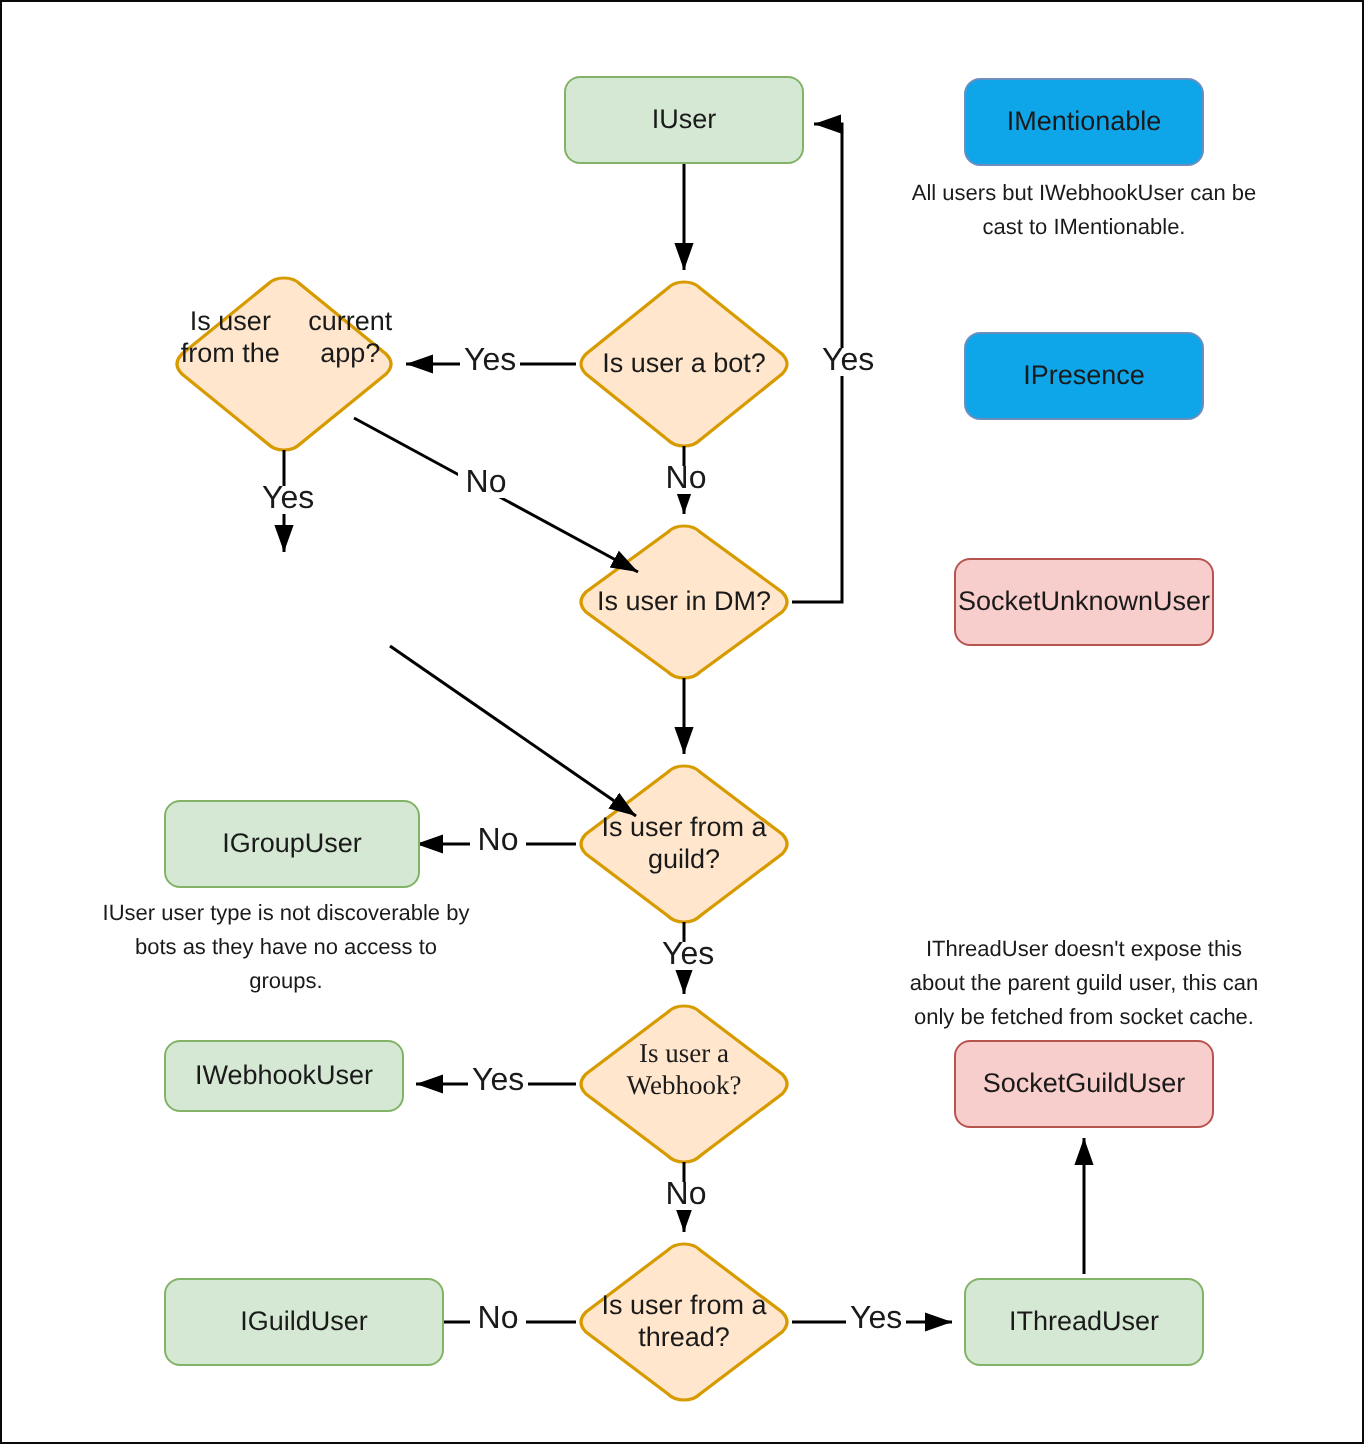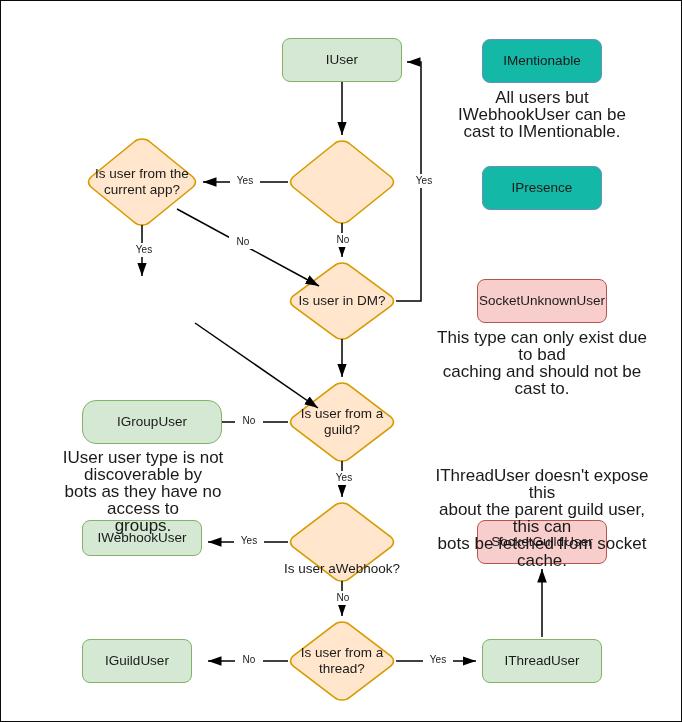--- a/index.html
+++ b/index.html
@@ -4,28 +4,28 @@
 <style>
   html,body{margin:0;padding:0;background:#ffffff;}
   body{font-family:"Liberation Sans", sans-serif;}
   #page{position:relative;width:682px;height:722px;background:#ffffff;
         box-sizing:border-box;border:1px solid #0a0a0a;overflow:hidden;}
   #svg-layer{position:absolute;left:0;top:0;width:682px;height:722px;}
   .node{position:absolute;box-sizing:border-box;display:flex;align-items:center;
         justify-content:center;text-align:center;color:#1a1a1a;font-size:13.5px;
         line-height:16px;border-radius:8px;}
   .green{background:#d5e8d4;border:1.3px solid #82b366;}
-  .blue{background:#14b8a6;border:1.3px solid #6c8ebf;}
+  .blue{background:#0ea5e9;border:1.3px solid #6c8ebf;}
   .red{background:#f8cecc;border:1.3px solid #b85450;}
-  .caption{position:absolute;text-align:center;color:#1a1a1a;font-size:17px;
+  .caption{position:absolute;text-align:center;color:#1a1a1a;font-size:11px;
            line-height:17px;}
   .diamond-label{position:absolute;display:flex;align-items:center;justify-content:center;
            text-align:center;color:#1a1a1a;font-size:13.5px;line-height:16px;
            pointer-events:none;}
-  .edge-label{position:absolute;background:#ffffff;color:#1a1a1a;font-size:10px;
+  .edge-label{position:absolute;background:#ffffff;color:#1a1a1a;font-size:16px;
            line-height:14px;padding:0 2px;text-align:center;}
 </style>
 </head>
 <body>
 
 <div id="page">
 
   <svg id="svg-layer" viewBox="0 0 682 722" xmlns="http://www.w3.org/2000/svg">
     <defs>
       <marker id="arw" markerWidth="10" markerHeight="10" refX="9" refY="3.2" orient="auto" markerUnits="strokeWidth">
@@ -103,29 +103,29 @@
 
     
     <line x1="541" y1="636" x2="541" y2="568" stroke="#000" stroke-width="1.5" marker-end="url(#arw)"></line>
   </svg>
 
   <div class="node green" style="left:281px;top:37px;width:120px;height:44px;">
     <span>IUser</span>
   </div>
 
 
-  <div class="node green" style="left:81px;top:399px;width:140px;height:44px;border-radius:14px;">
+  <div class="node green" style="left:81px;top:399px;width:128px;height:44px;">
     <span>IGroupUser</span>
   </div>
 
   <div class="node green" style="left:81px;top:519px;width:120px;height:36px;">
     <span>IWebhookUser</span>
   </div>
 
-  <div class="node green" style="left:81px;top:638px;width:110px;height:44px;">
+  <div class="node green" style="left:81px;top:638px;width:140px;height:44px;">
     <span>IGuildUser</span>
   </div>
 
   <div class="node green" style="left:481px;top:638px;width:120px;height:44px;">
     <span>IThreadUser</span>
   </div>
 
   <div class="node blue" style="left:481px;top:38px;width:120px;height:44px;">
     <span>IMentionable</span>
   </div>
@@ -135,36 +135,39 @@
   </div>
 
   <div class="node red" style="left:476px;top:278px;width:130px;height:44px;">
     <span>SocketUnknownUser</span>
   </div>
 
   <div class="node red" style="left:476px;top:519px;width:130px;height:44px;text-align:right;">
     <span>SocketGuildUser</span>
   </div>
 
-
-  <div class="diamond-label" style="left:81px;top:157px;width:120px;height:48px;flex-direction:column;text-align:center;">
+  <div class="diamond-label" style="left:281px;top:165px;width:120px;height:32px;">
+    <span>Is user a bot?</span>
+  </div>
+
+  <div class="diamond-label" style="left:81px;top:144px;width:120px;height:48px;flex-direction:row;text-align:center;">
     <span>Is user from the</span>
     <span>current app?</span>
   </div>
 
   <div class="diamond-label" style="left:281px;top:284px;width:120px;height:32px;">
     <span>Is user in DM?</span>
   </div>
 
   <div class="diamond-label" style="left:281px;top:397px;width:120px;height:48px;flex-direction:column;">
     <span>Is user from a</span>
     <span>guild?</span>
   </div>
 
-  <div class="diamond-label" style="left:281px;top:544px;width:120px;height:48px;">
+  <div class="diamond-label" style="left:281px;top:510px;width:120px;height:48px;flex-direction:column;font-family:Liberation Serif, serif;">
     <span>Is user a</span>
     <span>Webhook?</span>
   </div>
 
   <div class="diamond-label" style="left:281px;top:636px;width:120px;height:48px;flex-direction:column;">
     <span>Is user from a</span>
     <span>thread?</span>
   </div>
 
   <div class="edge-label" style="left:229px;top:173px;width:26px;">Yes</div>
@@ -178,30 +181,26 @@
   <div class="edge-label" style="left:328px;top:590px;width:24px;">No</div>
   <div class="edge-label" style="left:234px;top:652px;width:24px;">No</div>
   <div class="edge-label" style="left:422px;top:652px;width:26px;">Yes</div>
 
   <div class="caption" style="left:436px;top:88px;width:210px;">
     <div>All users but IWebhookUser can be</div>
     <div>cast to IMentionable.</div>
   </div>
 
 
-  <div class="caption" style="left:436px;top:328px;width:210px;">
-    <div>This type can only exist due to bad</div>
-    <div>caching and should not be cast to.</div>
-  </div>
 
   <div class="caption" style="left:36px;top:448px;width:212px;">
     <div>IUser user type is not discoverable by</div>
     <div>bots as they have no access to</div>
     <div>groups.</div>
   </div>
 
   <div class="caption" style="left:432px;top:466px;width:218px;">
     <div>IThreadUser doesn't expose this</div>
     <div>about the parent guild user, this can</div>
-    <div>bots be fetched from socket cache.</div>
+    <div>only be fetched from socket cache.</div>
   </div>
 
 </div>
 
 </body></html>

